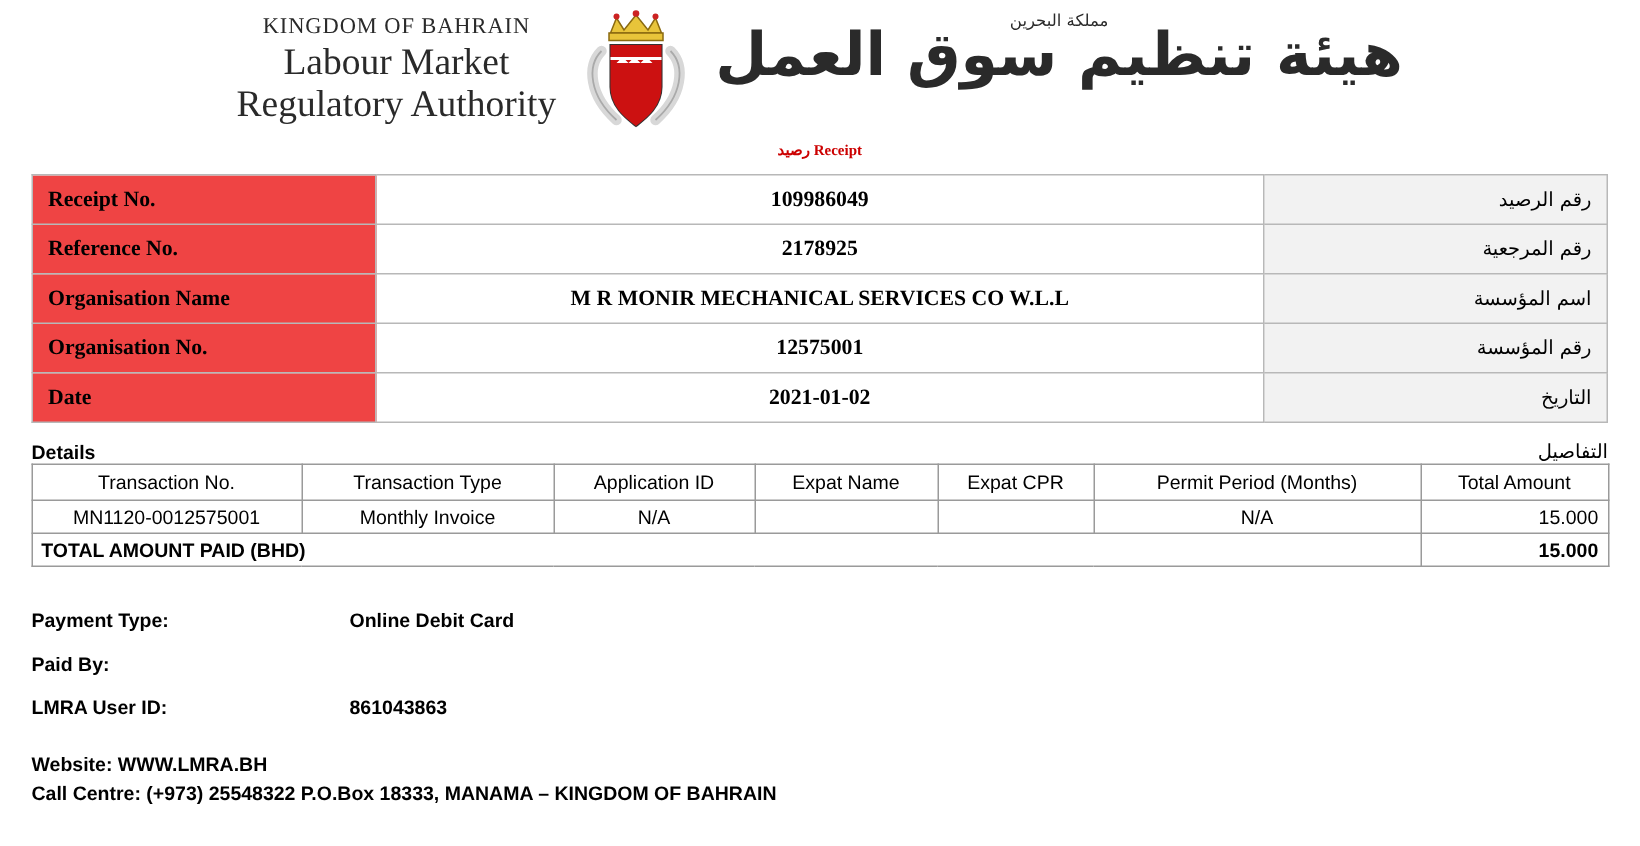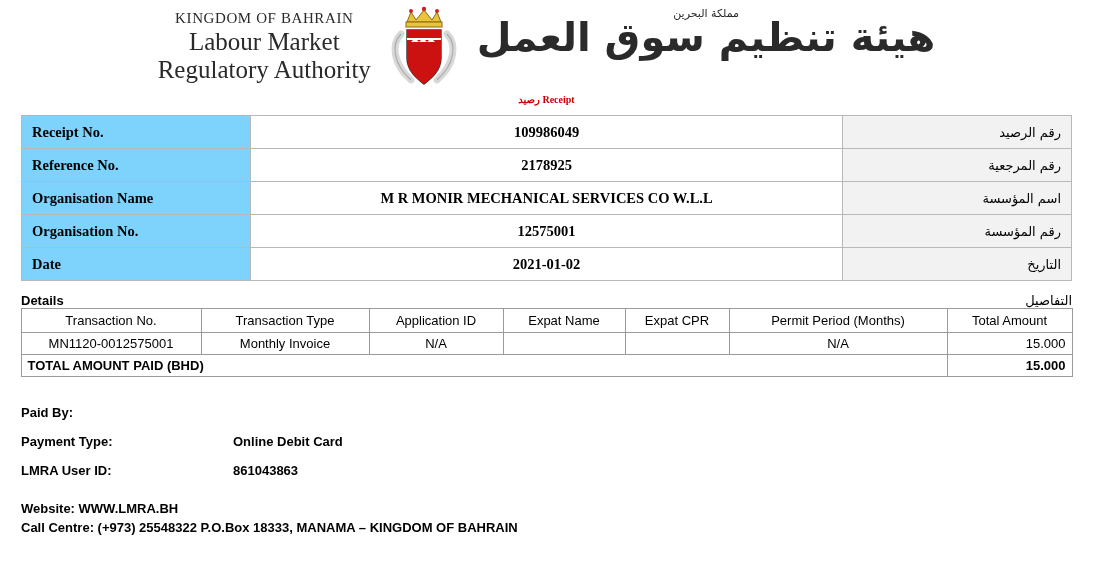--- a/index.html
+++ b/index.html
@@ -95,21 +95,21 @@
     table-layout: fixed;
   }
   .info-table td {
     border: 1px solid #b8b8b8;
     height: 32px;
     padding: 0 10px;
     font-size: 14.5px;
   }
   .info-table td.label-en {
     width: 208px;
-    background: #7dd3fc;
+    background: #ef4444;
     font-weight: bold;
     font-family: "Liberation Serif", serif;
   }
   .info-table td.value {
     text-align: center;
     font-weight: bold;
     font-family: Liberation Serif, serif;
     font-size: 14.5px;
   }
   .info-table td.label-ar {
@@ -313,26 +313,26 @@
     </tr>
     <tr>
       <td class="total-label" colspan="6">TOTAL AMOUNT PAID (BHD)</td>
       <td class="total-value">15.000</td>
     </tr>
   </tbody>
 </table>
 
 <div class="pay-block">
   <div class="pay-line">
+    <div class="k">Payment Type:</div>
+    <div class="v">Online Debit Card</div>
+  </div>
+  <div class="pay-line">
     <div class="k">Paid By:</div>
     <div class="v"></div>
-  </div>
-  <div class="pay-line">
-    <div class="k">Payment Type:</div>
-    <div class="v">Online Debit Card</div>
   </div>
   <div class="pay-line">
     <div class="k">LMRA User ID:</div>
     <div class="v">861043863</div>
   </div>
 </div>
 
 <div class="footer">
   <div>Website: WWW.LMRA.BH</div>
   <div>Call Centre: (+973) 25548322 P.O.Box 18333, MANAMA – KINGDOM OF BAHRAIN</div>

